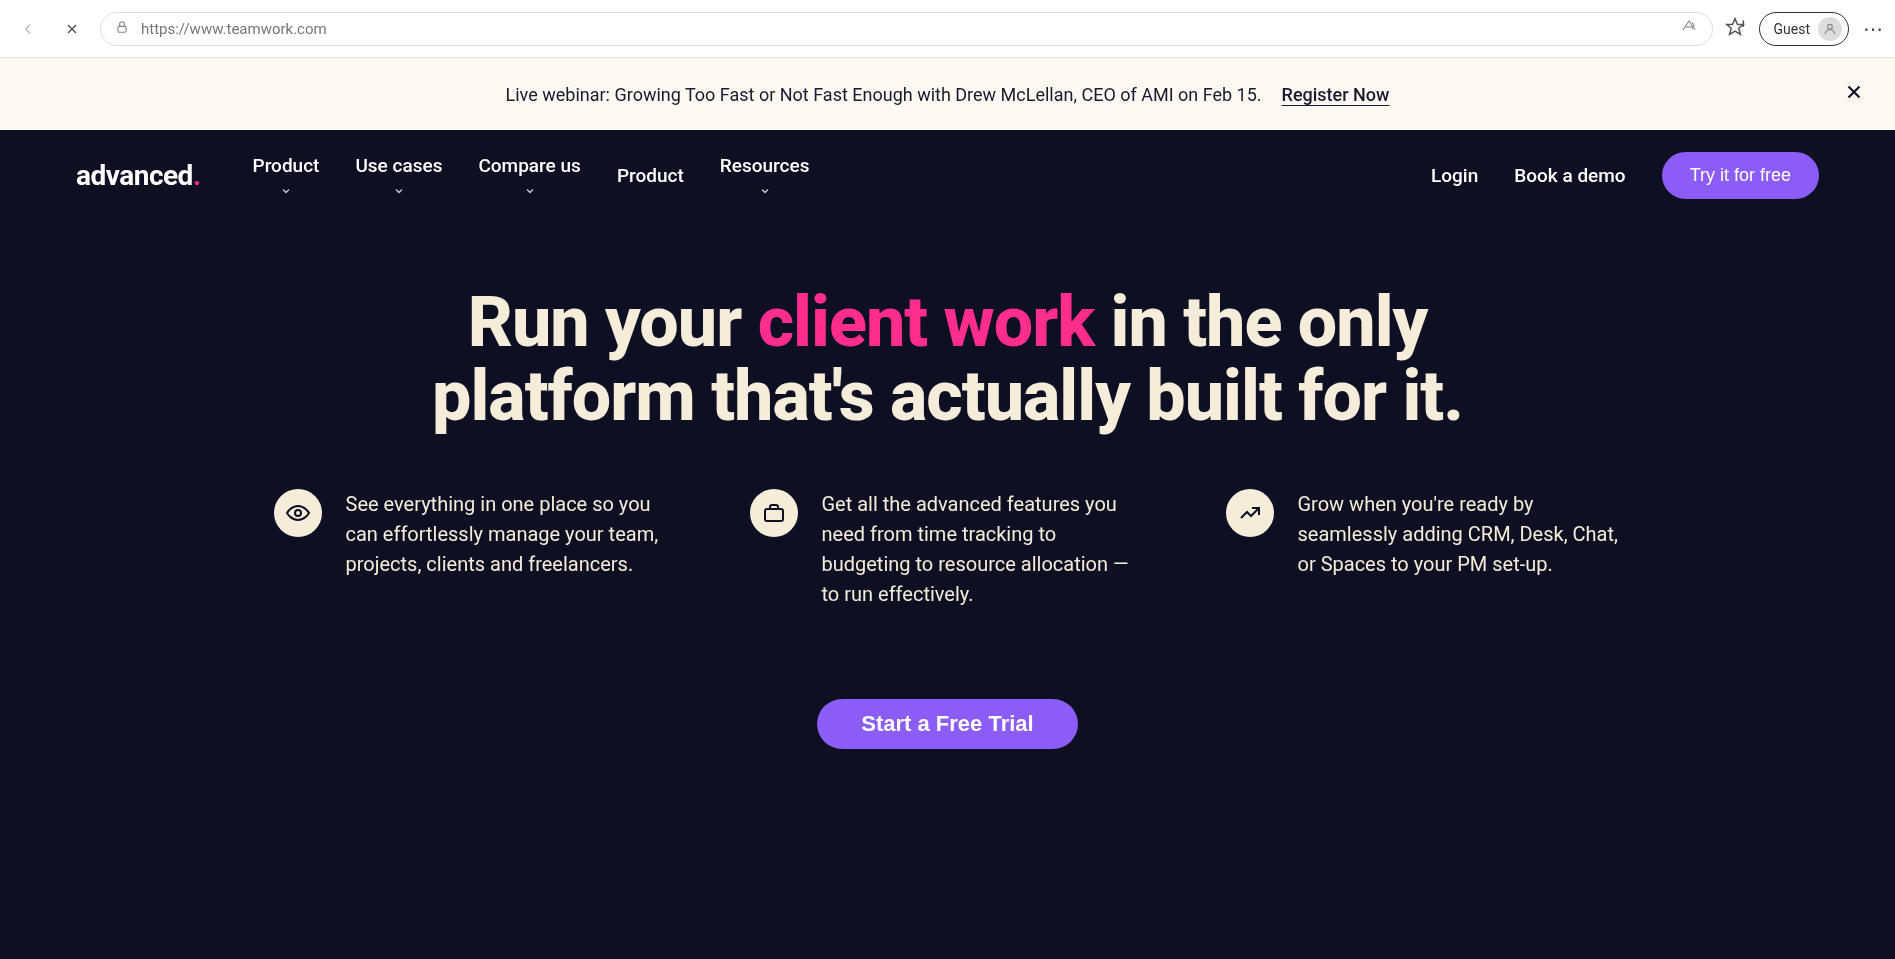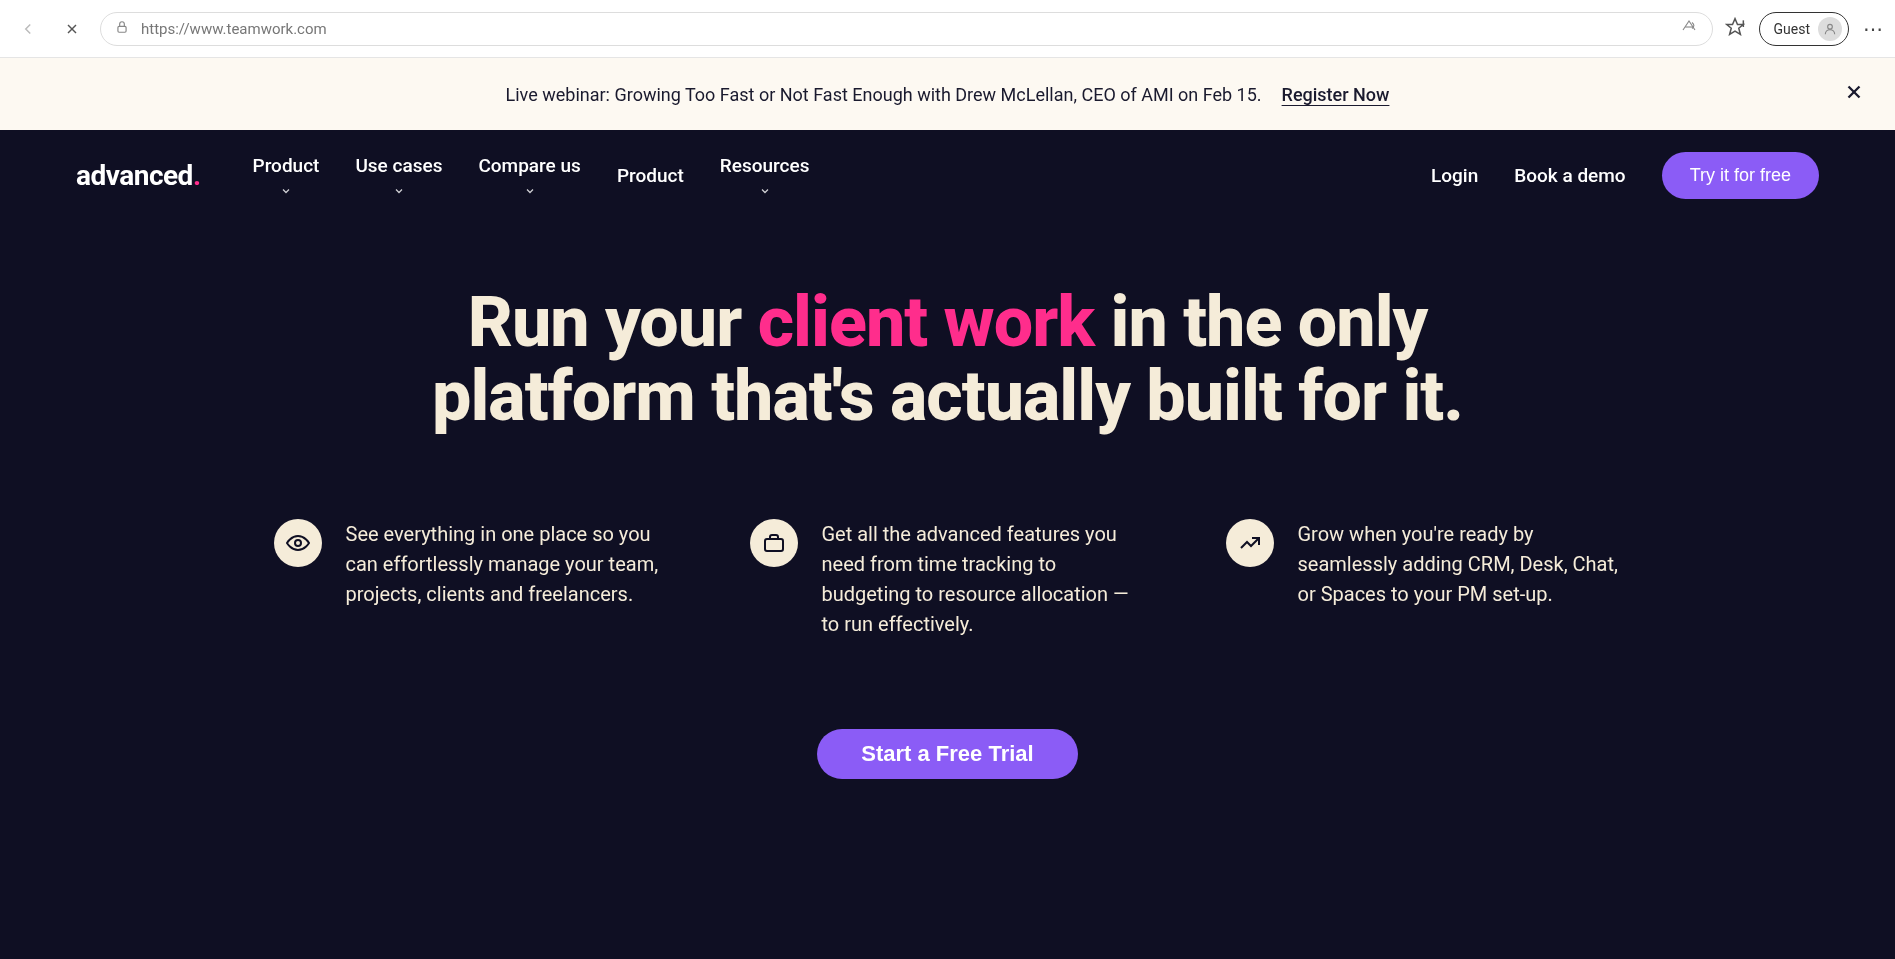--- a/index.html
+++ b/index.html
@@ -31,21 +31,21 @@
 .logo-dot { color: #ff2d8c; }
 .nav-links { display: flex; align-items: center; gap: 36px; margin-left: 12px; }
 .nav-link { font-size: 19px; font-weight: 500; color: #fff; display: flex; align-items: center; gap: 8px; cursor: pointer; flex-direction: column; }
 .chev { opacity: 0.8; }
 .nav-right { margin-left: auto; display: flex; align-items: center; gap: 36px; }
 .cta-btn { background: #8b5cf6; color: #fff; font-size: 18px; font-weight: 400; padding: 13px 28px; border-radius: 28px; cursor: pointer; border: none; }
 
 .headline { text-align: center; font-size: 70px; font-weight: 800; line-height: 1.05; margin: 66px auto 0; max-width: 1100px; color: #f5ecd9; letter-spacing: -1px; }
 .highlight { color: #ff2d8c; }
 
-.features { display: flex; justify-content: center; gap: 80px; margin: 86px auto 0; padding: 0 76px; max-width: 1500px; }
+.features { display: flex; justify-content: center; gap: 80px; margin: 56px auto 0; padding: 0 76px; max-width: 1500px; }
 .feature { display: flex; gap: 24px; flex: 1; }
 .feature-icon { width: 48px; height: 48px; border-radius: 50%; background: #f5ecd9; display: flex; align-items: center; justify-content: center; flex-shrink: 0; color: #0f0f23; }
 .feature-text { font-size: 20px; line-height: 1.5; color: #f5ecd9; }
 
 .trial-row { display: flex; justify-content: center; margin-top: 90px; padding-bottom: 40px; }
 .trial-btn { background: #8b5cf6; color: #fff; font-size: 22px; font-weight: 700; padding: 12px 44px; border-radius: 38px; cursor: pointer; border: none; }
 </style>
 </head>
 <body>
 

